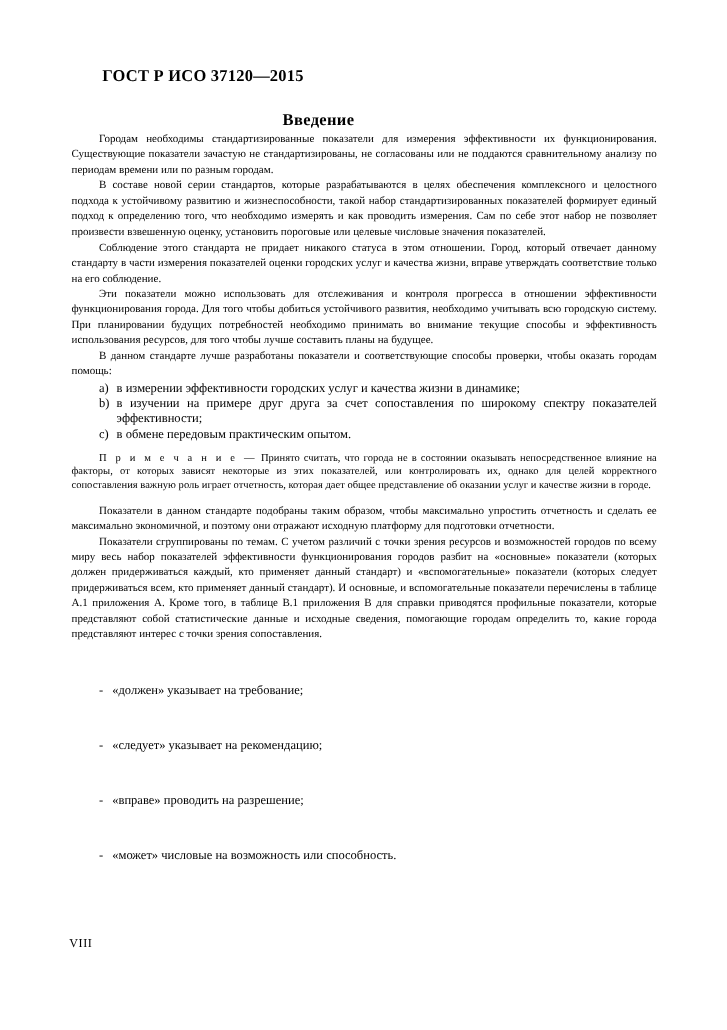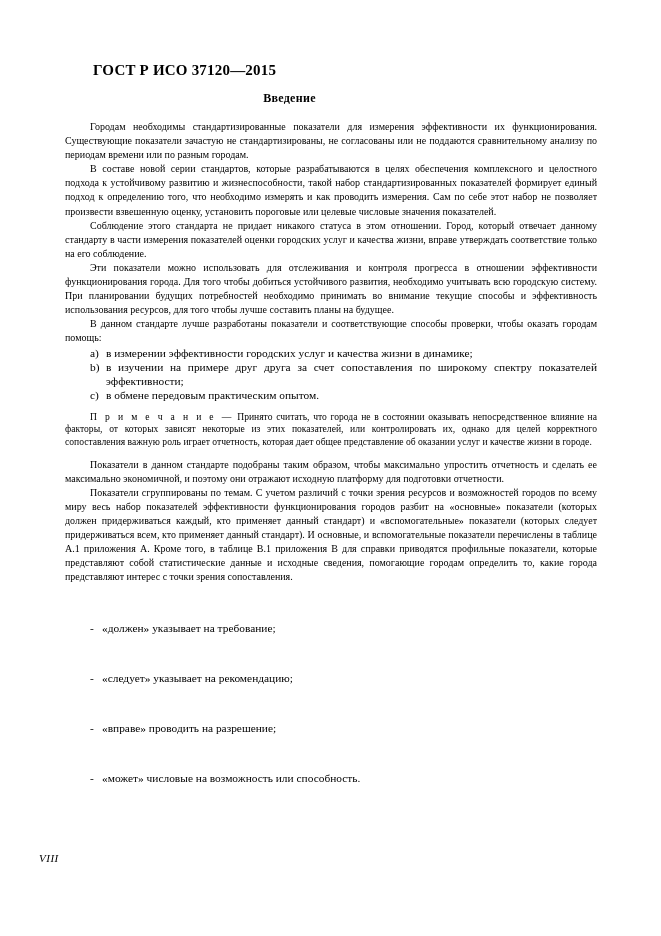--- a/index.html
+++ b/index.html
@@ -30,26 +30,26 @@
     font-family: "Liberation Serif", serif;
     font-weight: bold;
     font-size: 15px;
     letter-spacing: 0.2px;
     white-space: nowrap;
     margin-left: 28px;
   }
   .doc-title {
     position: absolute;
     left: 0;
-    top: 91px;
+    top: 102px;
     width: 579px;
     text-align: center;
     font-family: "Liberation Serif", serif;
     font-weight: bold;
-    font-size: 12px;
+    font-size: 15px;
     letter-spacing: 0.3px;
   }
   .content {
     position: absolute;
     left: 65px;
     top: 120px;
     width: 532px;
   }
   p.para {
     margin: 0;
@@ -91,26 +91,25 @@
     text-align: justify;
     margin: 0;
     text-indent: 25px;
   }
   .note .sp {
     letter-spacing: 2.2px;
   }
   .gap-med { height: 9px; }
   .pagenum {
     position: absolute;
-    left: 39px;
+    left: 63px;
     top: 852px;
     font-family: "Liberation Serif", serif;
     font-size: 11px;
     letter-spacing: 0.5px;
-    font-style: italic;
   }
 </style>
 </head>
 <body>
 
 <div class="page">
 
   <div class="header-std">ГОСТ Р ИСО 37120—2015</div>
 
   <div class="doc-title">Введение</div>

